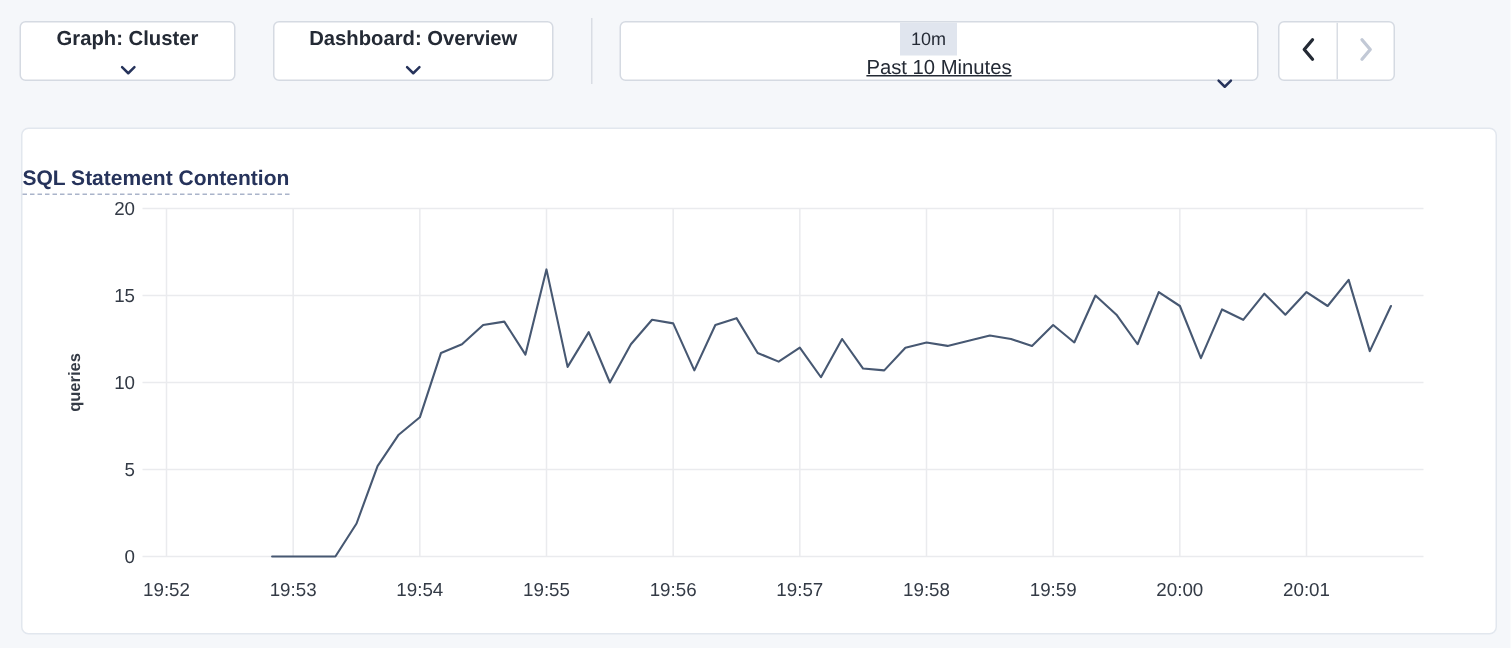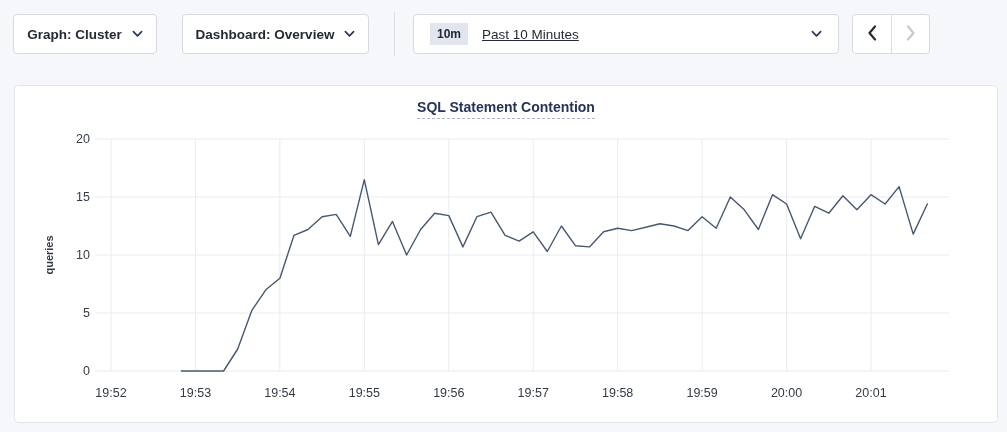--- a/index.html
+++ b/index.html
@@ -13,30 +13,30 @@
   body{
     width:1007px;height:432px;position:relative;overflow:hidden;
     background:var(--page-background);
     font-family:"Liberation Sans",sans-serif;color:var(--primary-text);
   }
   .topbar{position:absolute;left:13px;top:14px;height:40px;display:flex;align-items:center;}
   .ctrl{
     height:40px;background:var(--panel-background);
     border:1px solid var(--control-border);border-radius:4px;
     display:flex;align-items:center;font-size:13.5px;color:var(--primary-text);
-    cursor:pointer;padding:0;
+    cursor:pointer;padding:0;flex-direction:column;
   }
   .dropdown{justify-content:center;gap:10px;font-weight:600;}
   .dd-graph{width:144px;margin-right:25px;}
   .dd-dashboard{width:187px;margin-right:25px;}
   .vdivider{width:1px;height:44px;background:var(--divider);margin-right:18px;}
   .timepicker{width:426px;margin-right:13px;padding:0 16px;}
   .badge{
     background:var(--badge-background);color:var(--primary-text);
-    font-size:12px;font-weight:bold;border-radius:0;padding:4px 7px;margin-right:14px;
+    font-size:12px;font-weight:normal;border-radius:0;padding:4px 7px;margin-right:14px;
   }
   .tp-label{font-size:13.5px;text-decoration:underline;}
   .timepicker .chev{margin-left:auto;}
   .chev{color:var(--title-text);display:flex;align-items:center;}
   .arrow-group{
     display:flex;height:40px;border:1px solid var(--control-border);
     border-radius:4px;background:var(--panel-background);margin-right:11px;overflow:hidden;
   }
   .arrow-btn{
     width:38px;height:100%;display:flex;align-items:center;justify-content:center;
@@ -45,21 +45,21 @@
   .arrow-btn + .arrow-btn{border-left:1px solid var(--divider);}
   .arrow-btn.disabled{color:var(--disabled-icon);cursor:default;}
   .now-btn{
     width:58px;height:40px;justify-content:center;font-size:14px;
     color:var(--disabled-text);cursor:default;
   }
   .card{
     position:absolute;left:14px;top:85px;width:984px;height:338px;
     background:var(--panel-background);border:1px solid #e2e7ee;border-radius:5px;
   }
-  .chart-title-row{display:flex;justify-content:center;margin-top:13px;height:20px;}
+  .chart-title-row{display:flex;margin-top:24px;height:20px;}
   .chart-title{
     font-size:14px;font-weight:bold;color:var(--title-text);
     border-bottom:1px dashed #aab4ca;padding-bottom:3px;cursor:help;
   }
   .chart-wrap{position:absolute;left:0;top:30px;width:982px;height:300px;}
   svg text{font-family:"Liberation Sans",sans-serif;fill:var(--axis-text);}
 </style>
 </head>
 <body>
 

